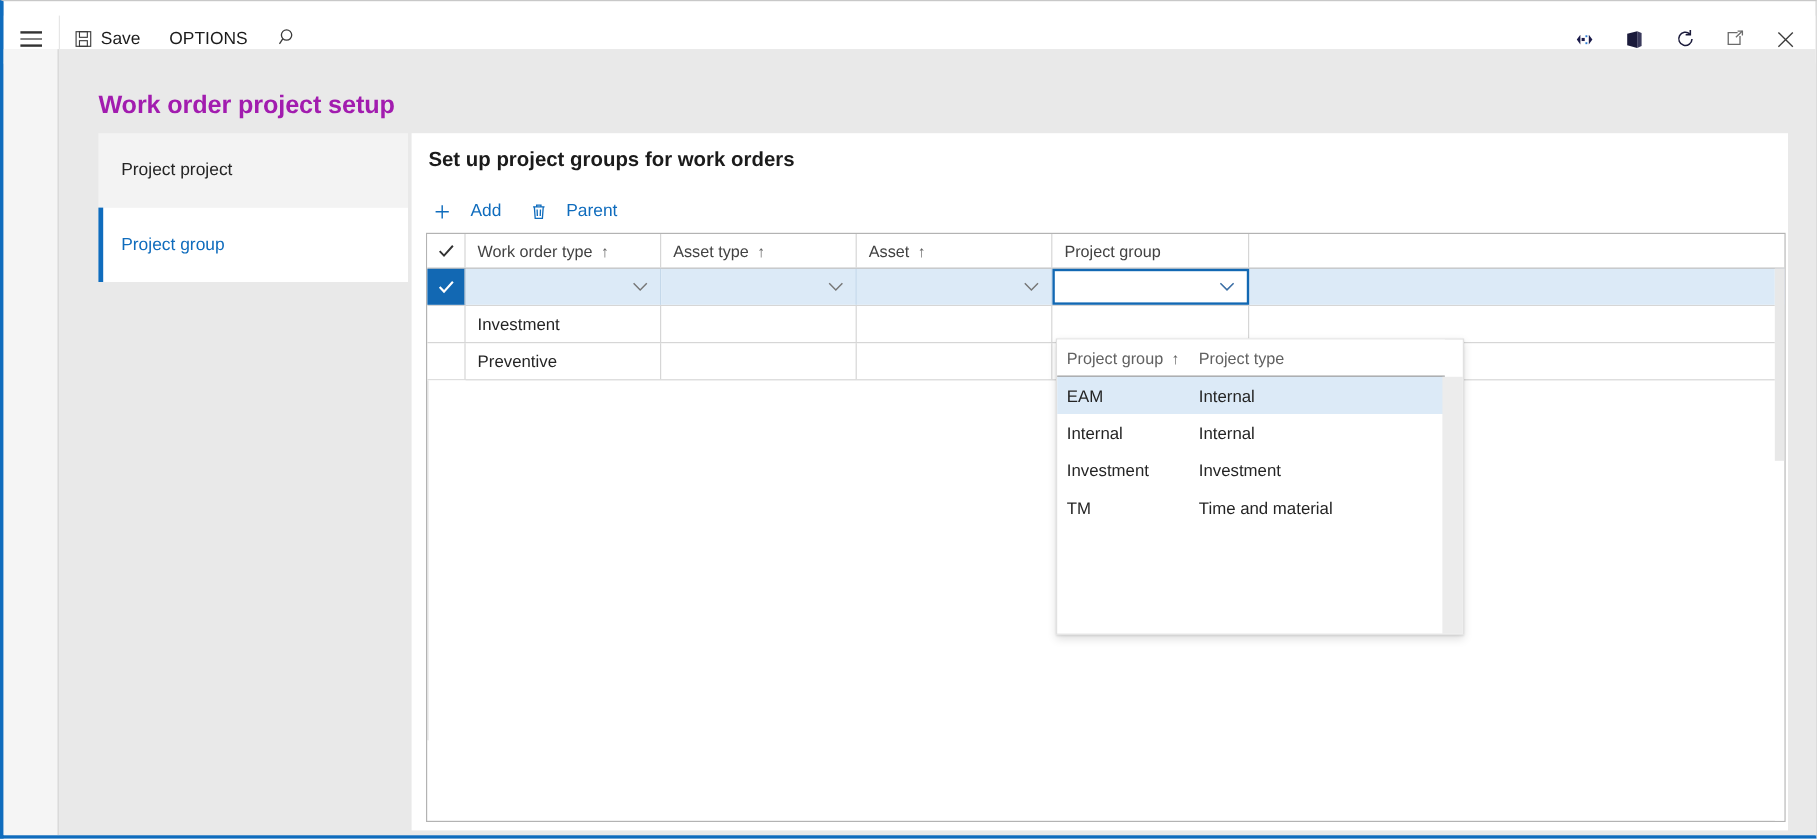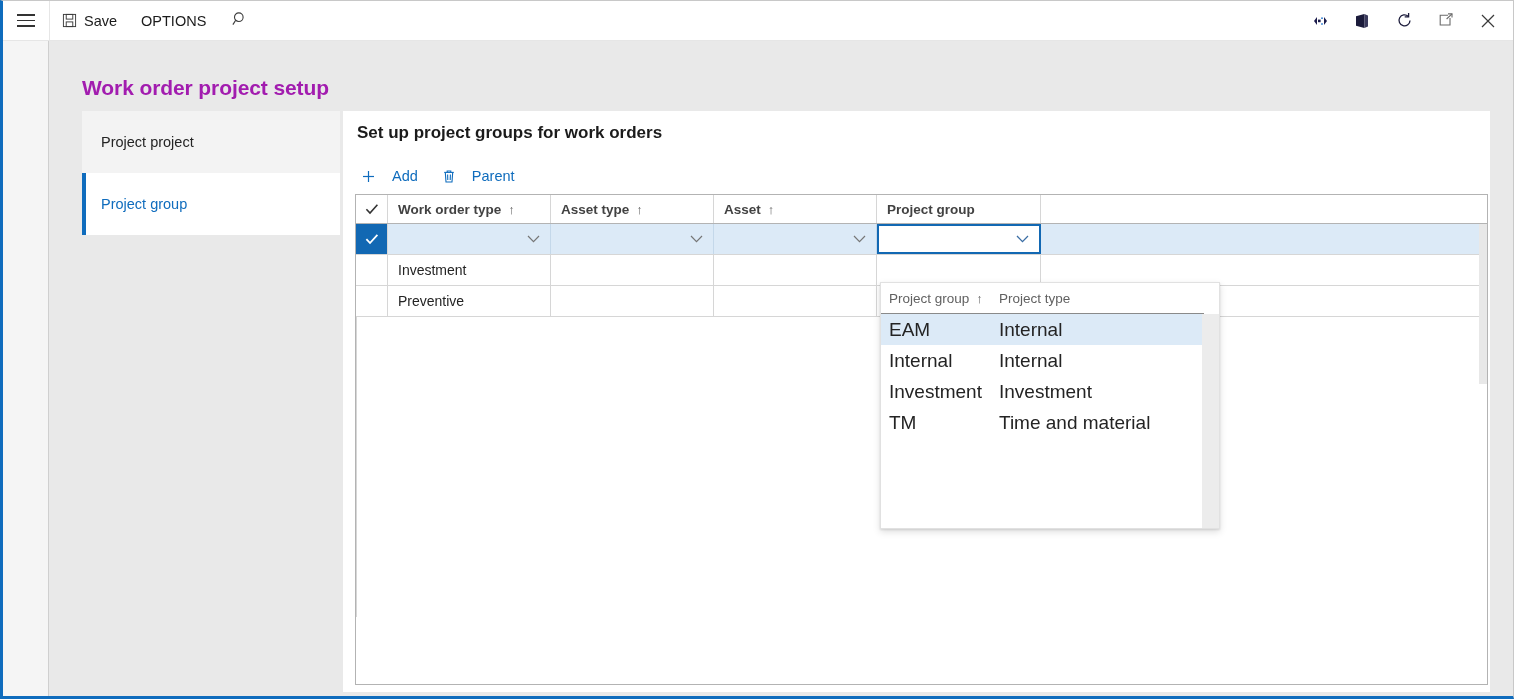--- a/index.html
+++ b/index.html
@@ -16,21 +16,21 @@
     background: #ffffff;
     border-left: 3px solid #0f6cbd;
     border-bottom: 3px solid #0f6cbd;
     border-right: 1px solid #c8c8c8;
     border-top: 1px solid #c8c8c8;
     overflow: hidden;
   }
 
   
   .topbar {
-    position: absolute; top: 0; left: 0; right: 0; height: 40px;
+    position: absolute; top: 12px; left: 0; right: 0; height: 40px;
     background: #ffffff;
     display: flex; align-items: center;
     border-bottom: 1px solid #e6e6e6;
   }
   .hamburger {
     width: 46px; height: 39px;
     display: flex; flex-direction: column; justify-content: center; align-items: center;
     gap: 4px; cursor: pointer;
   }
   .hamburger span { display:block; width: 18px; height: 1.6px; background: #333; }
@@ -124,21 +124,20 @@
     background: #ffffff;
   }
   .gh-cell {
     display: flex; align-items: center; gap: 7px;
     padding: 0 10px;
     font-size: 13.5px; color: #424242;
     border-right: 1px solid #d6d6d6;
     height: 100%;
     cursor: pointer;
     white-space: nowrap;
-    font-weight: bold;
   }
   .gh-check {
     width: 32px; padding: 0; justify-content: center;
   }
   .sort-arrow { font-size: 13px; color: #616161; }
   .col-w1 { width: 163px; }
   .col-w2 { width: 163px; }
   .col-w3 { width: 163px; }
   .col-w4 { width: 164px; }
   .col-rest { flex: 1 1 auto; border-right: none; }
@@ -207,21 +206,21 @@
     height: 100%; cursor: pointer; white-space: nowrap;
   }
   .lk-c1 { width: 110px; }
   .lk-c2 { flex: 1 1 auto; }
   .lk-row {
     display: flex; height: 31px; align-items: center;
     cursor: pointer; width: 323px;
   }
   .lk-row.hl { background: #dceaf7; }
   .lk-cell {
-    font-size: 19px; color: #242424; padding: 0 8px;
+    font-size: 14px; color: #242424; padding: 0 8px;
     white-space: nowrap; overflow: hidden;
   }
   .lk-scroll {
     position: absolute; right: 0; top: 31px; bottom: 0; width: 17px;
     background: #ececec;
   }
 </style>
 </head>
 <body>
 

